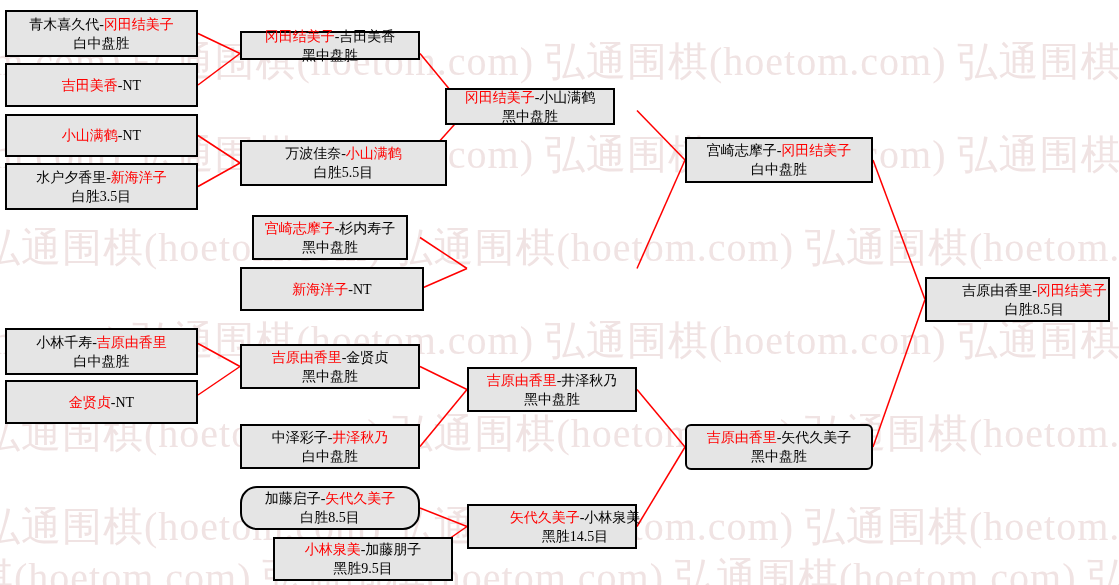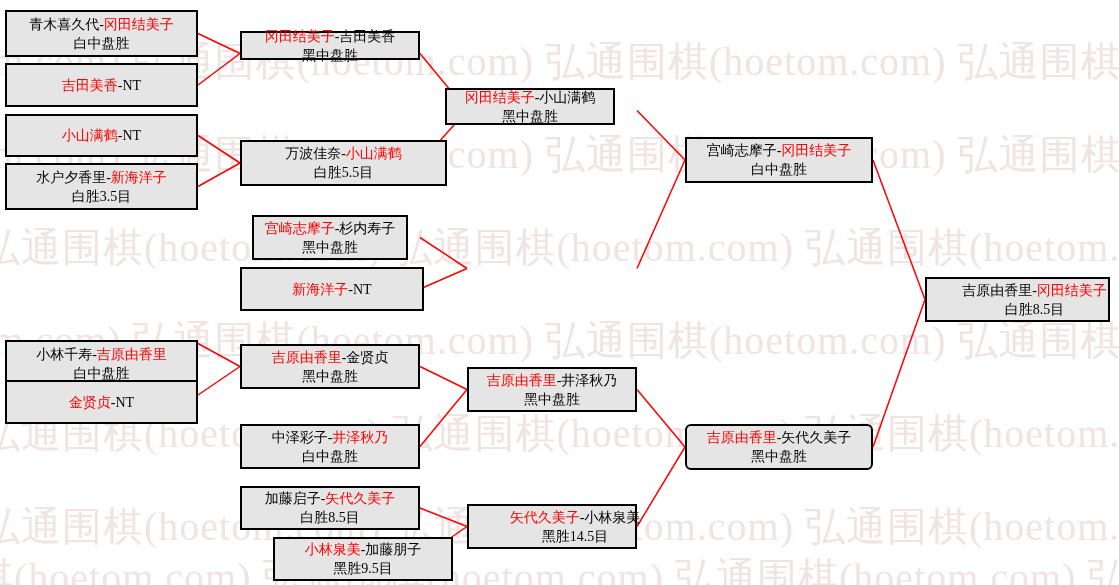--- a/index.html
+++ b/index.html
@@ -103,21 +103,21 @@
       <div class="node" style="left: 5px; top: 63px; width: 193px; height: 44px;">
         <div class="line"><span class="win">吉田美香</span><span>-NT</span></div>
       </div>
       <div class="node" style="left: 5px; top: 114px; width: 193px; height: 43px;">
         <div class="line"><span class="win">小山满鹤</span><span>-NT</span></div>
       </div>
       <div class="node" style="left: 5px; top: 163px; width: 193px; height: 47px;">
         <div class="line"><span>水户夕香里-</span><span class="win">新海洋子</span></div>
         <div class="line">白胜3.5目</div>
       </div>
-      <div class="node" style="left: 5px; top: 340px; width: 193px; height: 47px;">
+      <div class="node" style="left: 5px; top: 328px; width: 193px; height: 47px;">
         <div class="line"><span>小林千寿-</span><span class="win">吉原由香里</span></div>
         <div class="line">白中盘胜</div>
       </div>
       <div class="node" style="left: 5px; top: 380px; width: 193px; height: 44px;">
         <div class="line"><span class="win">金贤贞</span><span>-NT</span></div>
       </div>
       <div class="node" style="left: 240px; top: 31px; width: 180px; height: 29px;">
         <div class="line"><span class="win">冈田结美子</span><span>-吉田美香</span></div>
         <div class="line">黑中盘胜</div>
       </div>
@@ -133,21 +133,21 @@
         <div class="line"><span class="win">新海洋子</span><span>-NT</span></div>
       </div>
       <div class="node" style="left: 240px; top: 344px; width: 180px; height: 45px;">
         <div class="line"><span class="win">吉原由香里</span><span>-金贤贞</span></div>
         <div class="line">黑中盘胜</div>
       </div>
       <div class="node" style="left: 240px; top: 424px; width: 180px; height: 45px;">
         <div class="line"><span>中泽彩子-</span><span class="win">井泽秋乃</span></div>
         <div class="line">白中盘胜</div>
       </div>
-      <div class="node" style="left: 240px; top: 486px; width: 180px; height: 44px;">
+      <div class="node" style="left: 240px; top: 486px; width: 180px; height: 44px; border-radius: 17px;">
         <div class="line"><span>加藤启子-</span><span class="win">矢代久美子</span></div>
         <div class="line">白胜8.5目</div>
       </div>
       <div class="node" style="left: 240px; top: 537px; width: 180px; height: 44px; margin-left: 33px;">
         <div class="line"><span class="win">小林泉美</span><span>-加藤朋子</span></div>
         <div class="line">黑胜9.5目</div>
       </div>
       <div class="node" style="left: 445px; top: 88px; width: 170px; height: 37px;">
         <div class="line"><span class="win">冈田结美子</span><span>-小山满鹤</span></div>
         <div class="line">黑中盘胜</div>

